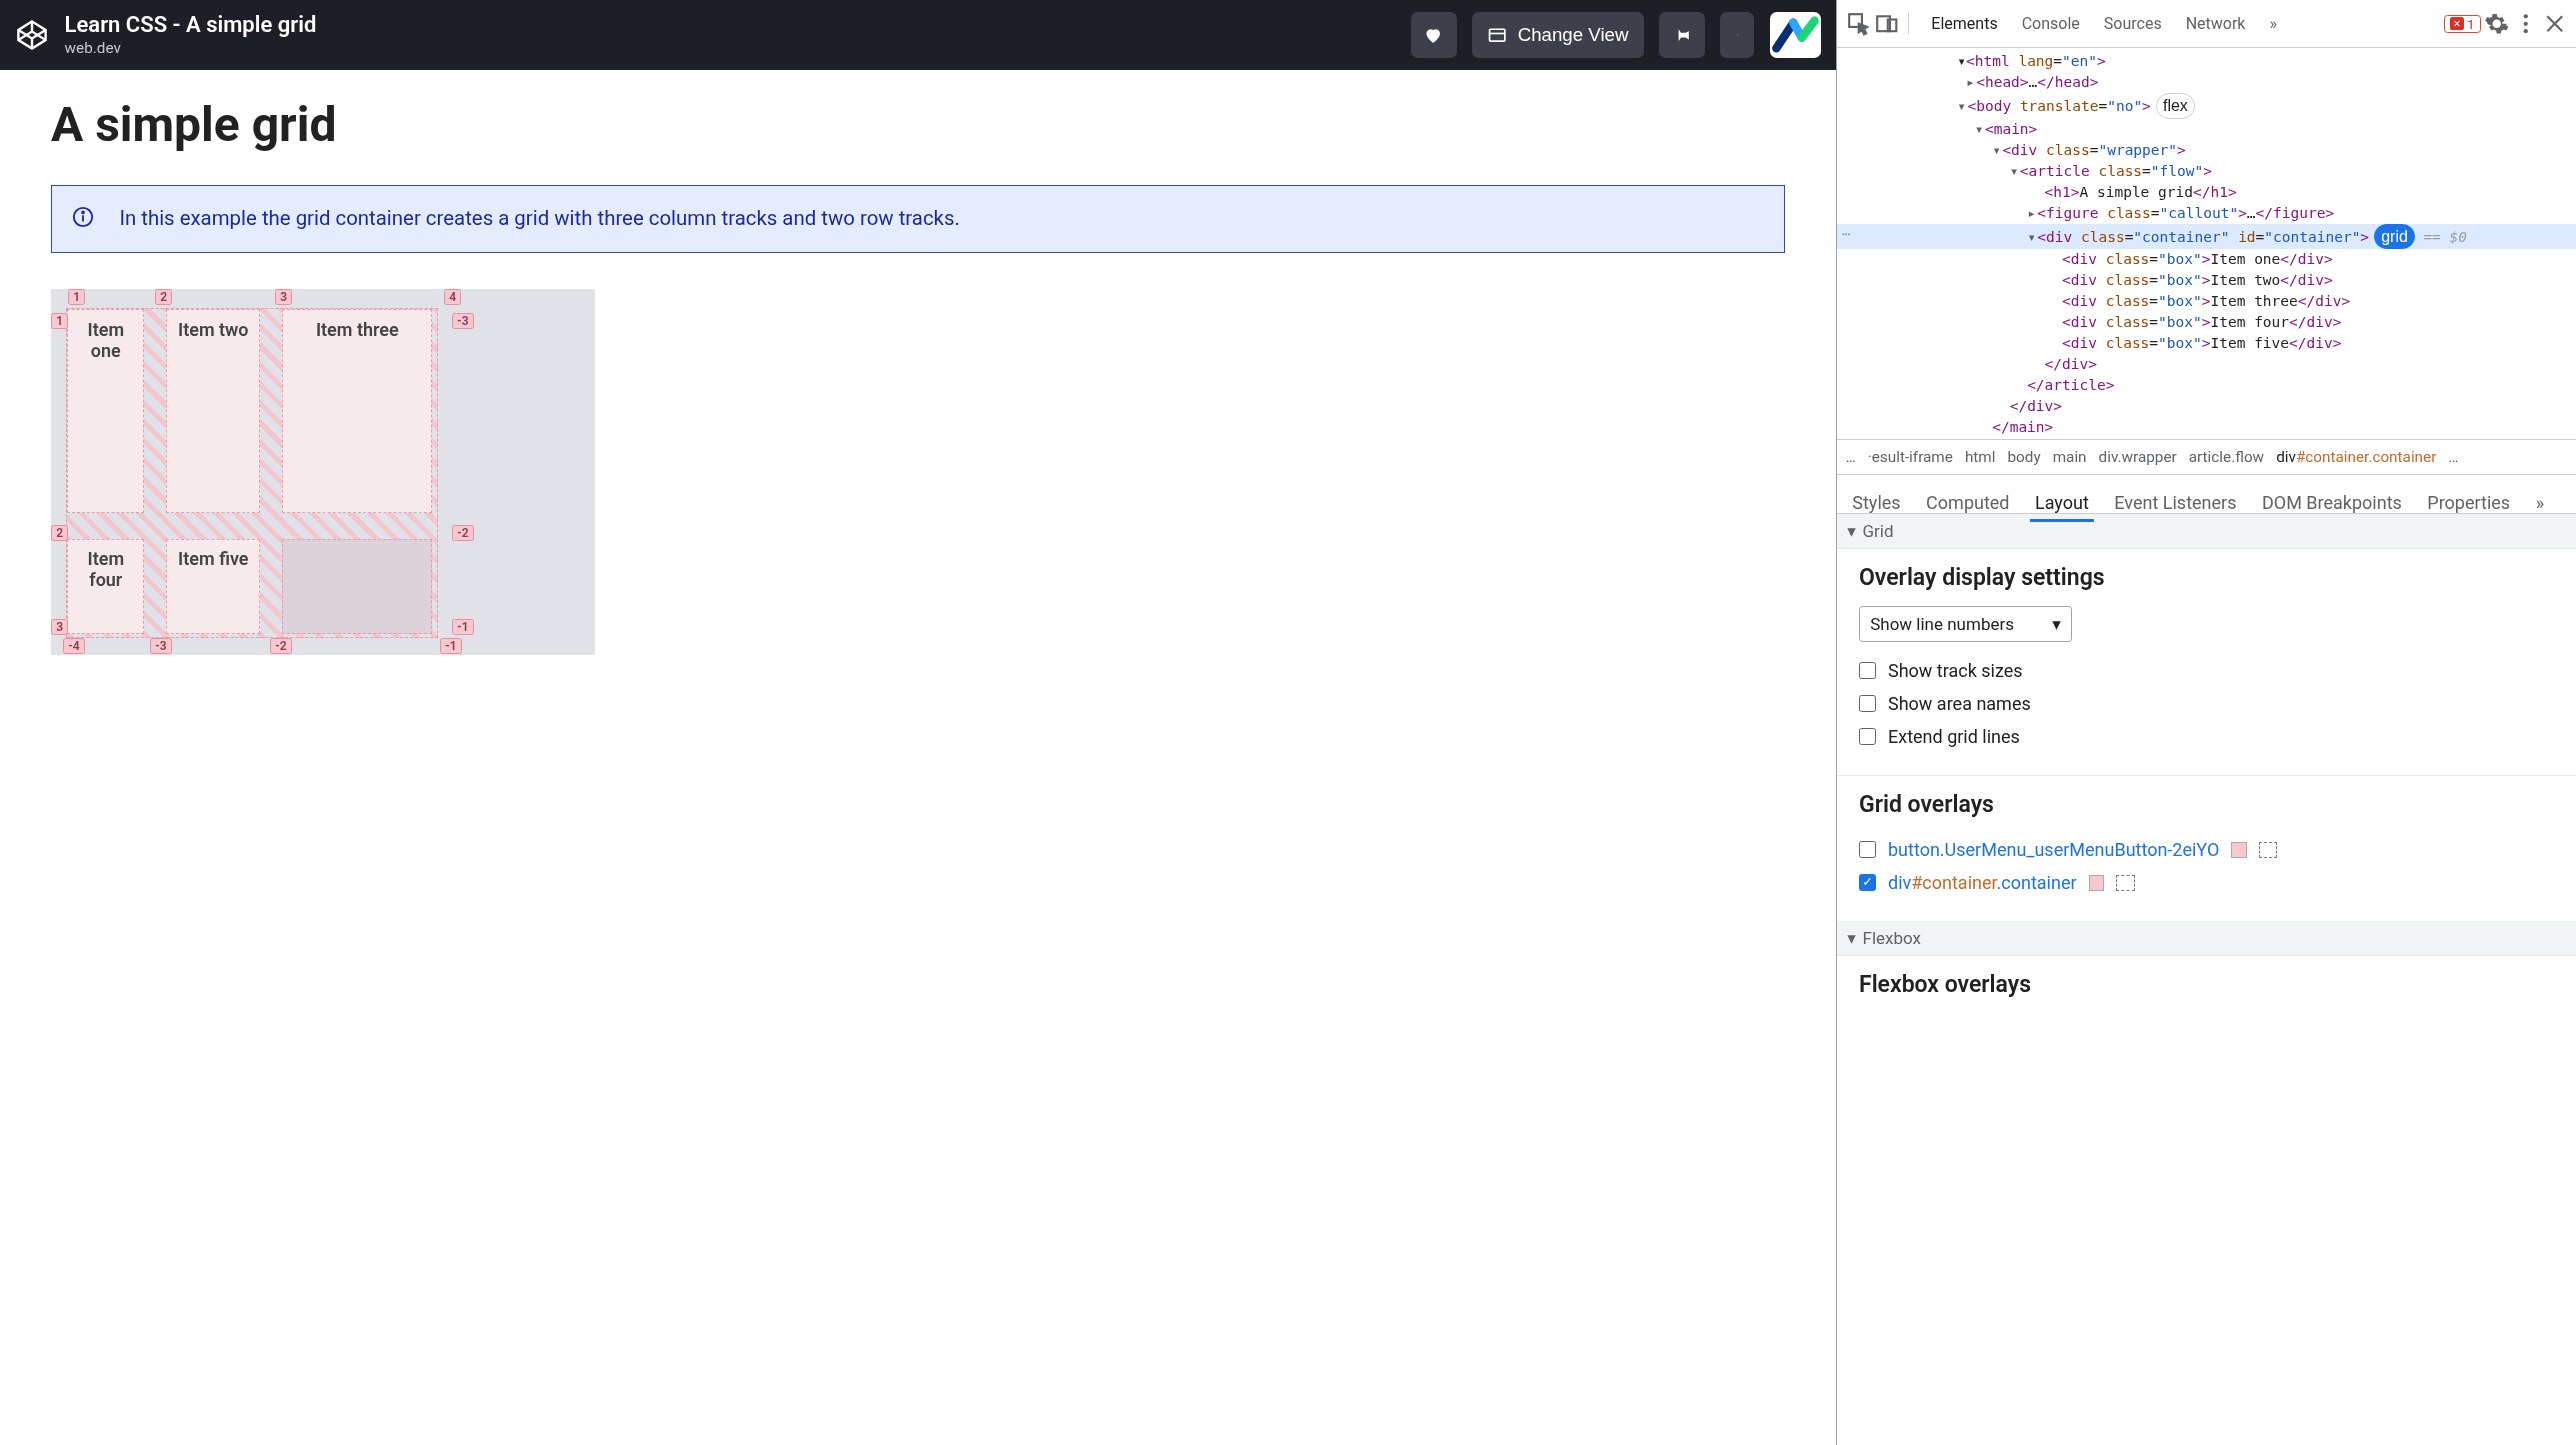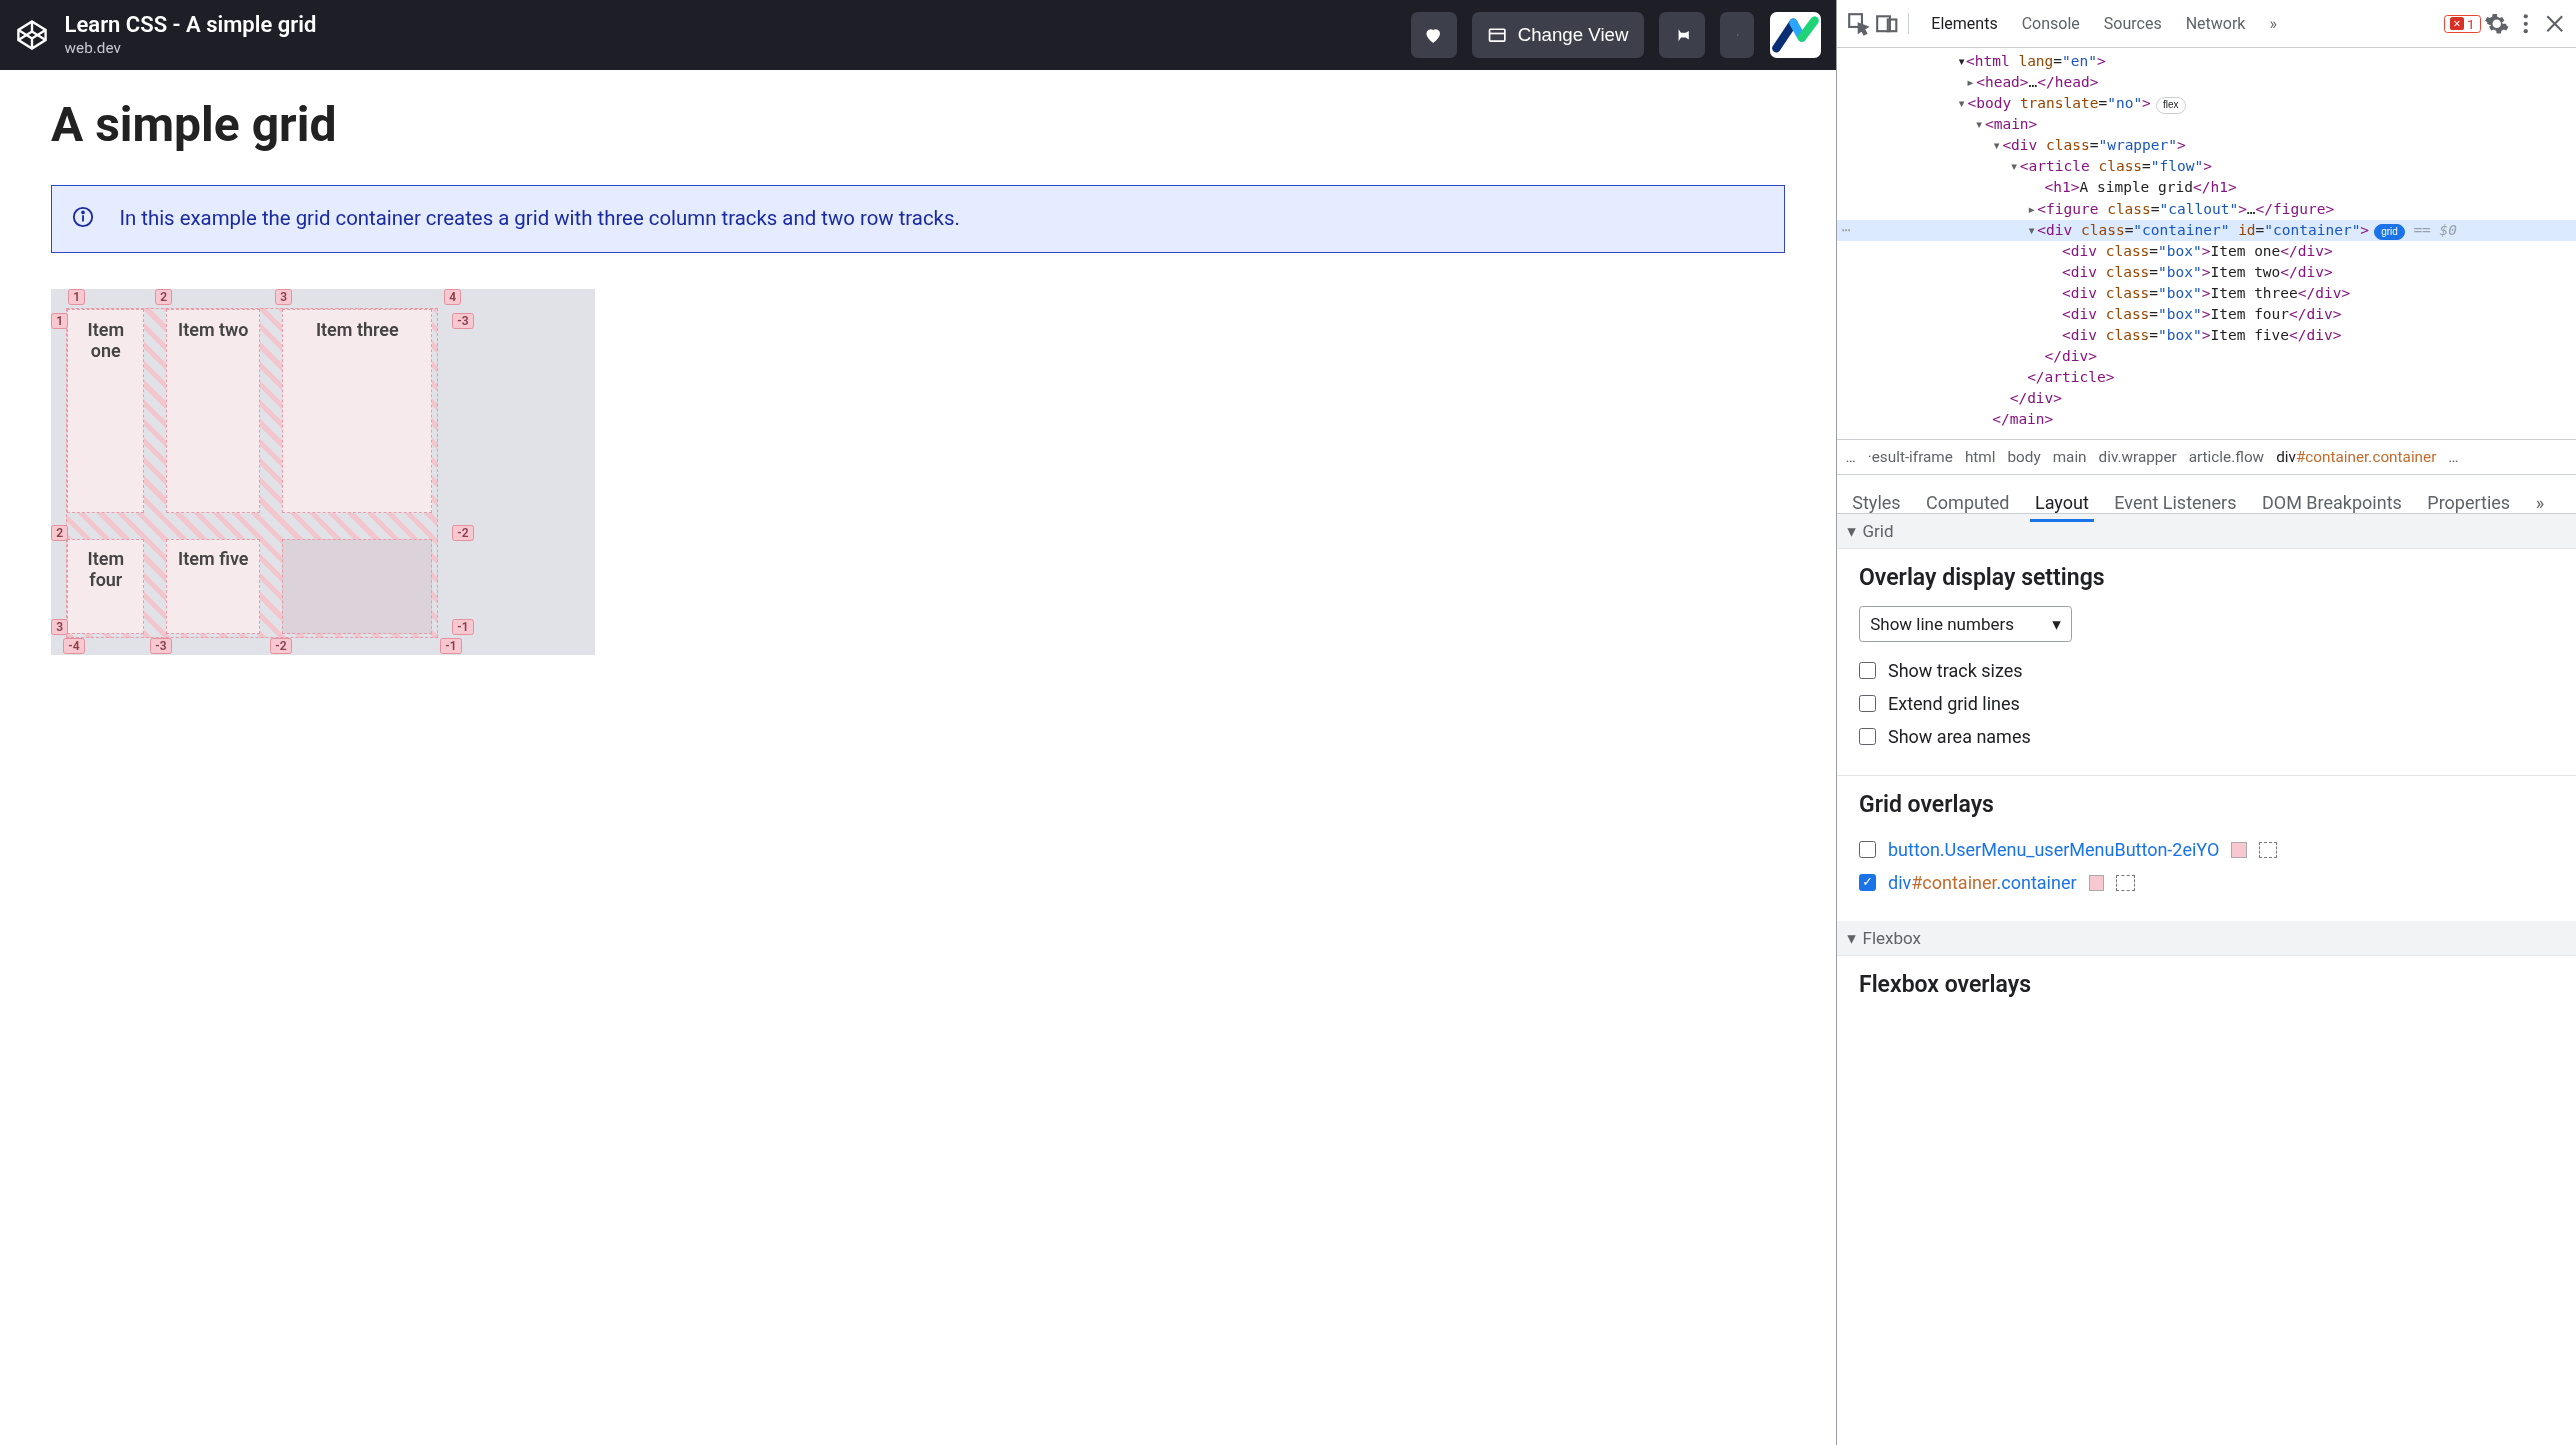--- a/index.html
+++ b/index.html
@@ -48,21 +48,21 @@
     .dt-divider { width: 0.9px; height: 20.4px; background: #cacdd1; margin: 0 5.1px; }
 
     .dom-tree { flex: none; overflow: auto; font-family: ui-monospace, Menlo, Consolas, monospace; font-size: 14.5px; line-height: 1.45; padding: 3.4px 0 5.1px 0; color: #222; height: 391px; }
     .dom-line { white-space: pre; padding: 0 6.8px; }
     .dom-line.highlight { background: #dceaff; position: relative; }
     .dom-line .arrow { display: inline-block; width: 10.2px; color: #5f6368; }
     .tkn-tag { color: #881280; }
     .tkn-attr { color: #994500; }
     .tkn-str { color: #1a56c0; }
     .tkn-txt { color: #222; }
-    .badge-flex, .badge-grid { font-family: -apple-system, sans-serif; font-size: 10px; border: 0.9px solid #cacdd1; border-radius: 849px; padding: 0 6px; margin-left: 5.1px; display: inline-block; color: #202124; }
+    .badge-flex, .badge-grid { font-family: -apple-system, sans-serif; font-size: 16px; border: 0.9px solid #cacdd1; border-radius: 849px; padding: 0 6px; margin-left: 5.1px; display: inline-block; color: #202124; }
     .badge-grid { background: #1a73e8; color: #fff; border-color: #1a73e8; }
     .eq0 { color: #9aa0a6; margin-left: 8.5px; font-style: italic; }
     .gutter-dots { position: absolute; left: 5.1px; color: #9aa0a6; }
 
     .breadcrumb { height: 36px; border-top: 0.9px solid #cacdd1; border-bottom: 0.9px solid #cacdd1; display: flex; align-items: center; padding: 0 8.5px; gap: 12px; overflow: hidden; font-size: 15.3px; color: #5f6368; }
     .bc-item { cursor: pointer; white-space: nowrap; }
     .bc-item .idp { color: #1a73e8; }
     .bc-item.active { background: #fff; color: #202124; }
     .bc-item.active .idp { color: #c26b2d; }
     .bc-dots { color: #5f6368; }
@@ -283,25 +283,25 @@
       <div class="select-wrap">
         <span>Show line numbers</span>
         <span>▾</span>
       </div>
       <div class="chk-row">
           <span class="chk"></span>
           <span>Show track sizes</span>
         </div>
       <div class="chk-row">
           <span class="chk"></span>
+          <span>Show area names</span>
+        </div>
+      <div class="chk-row">
+          <span class="chk"></span>
           <span>Extend grid lines</span>
-        </div>
-      <div class="chk-row">
-          <span class="chk"></span>
-          <span>Show area names</span>
         </div>
     </div>
 
     <div class="section-body" style="border-top:0.9px solid #e4e6e9;">
       <div class="section-title">Grid overlays</div>
       <div class="chk-row">
         <span class="chk"></span>
         <span class="sel-name">button.UserMenu_userMenuButton-2eiYO</span>
         <span class="swatch"></span>
         <span class="dashbox"></span>

